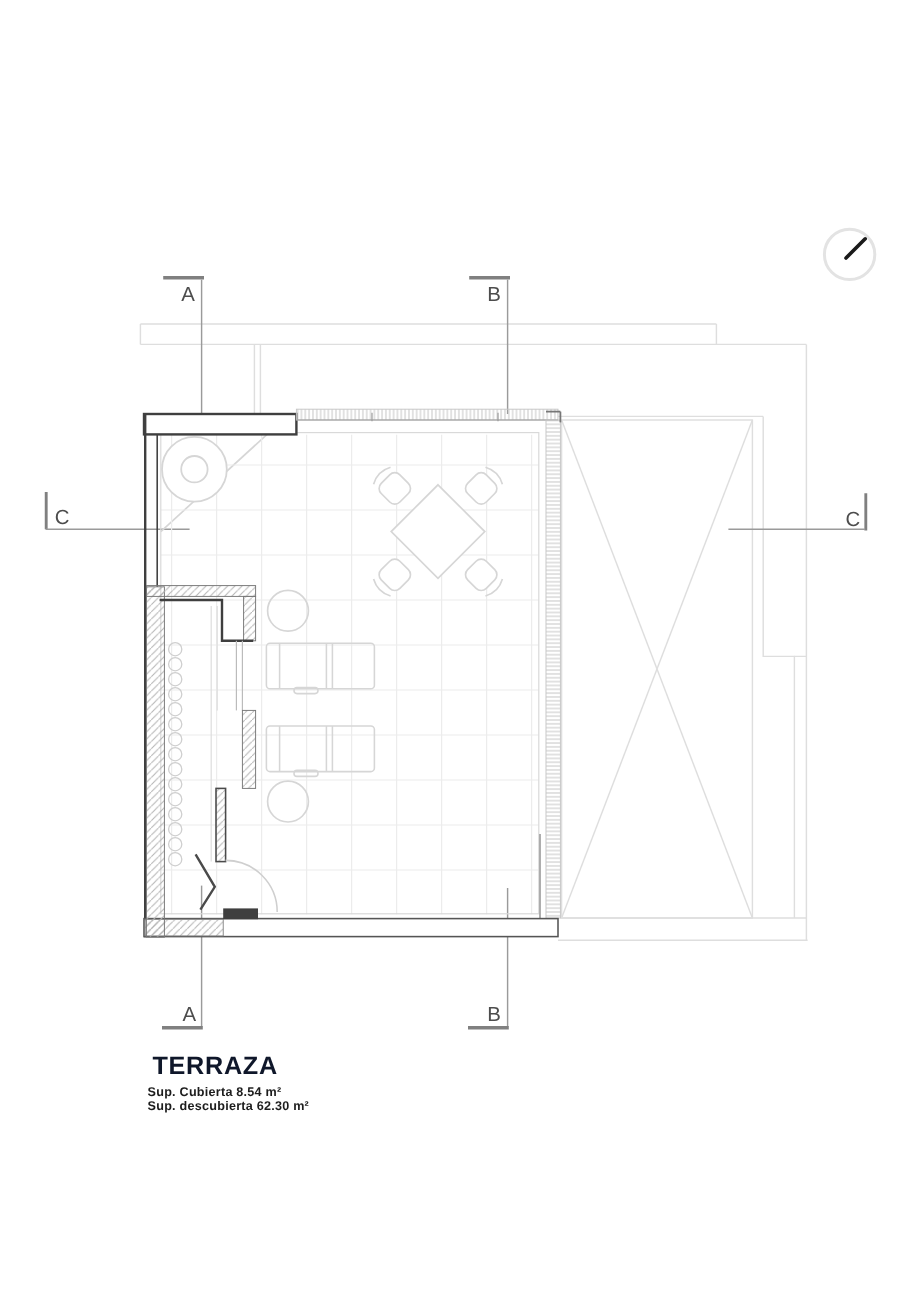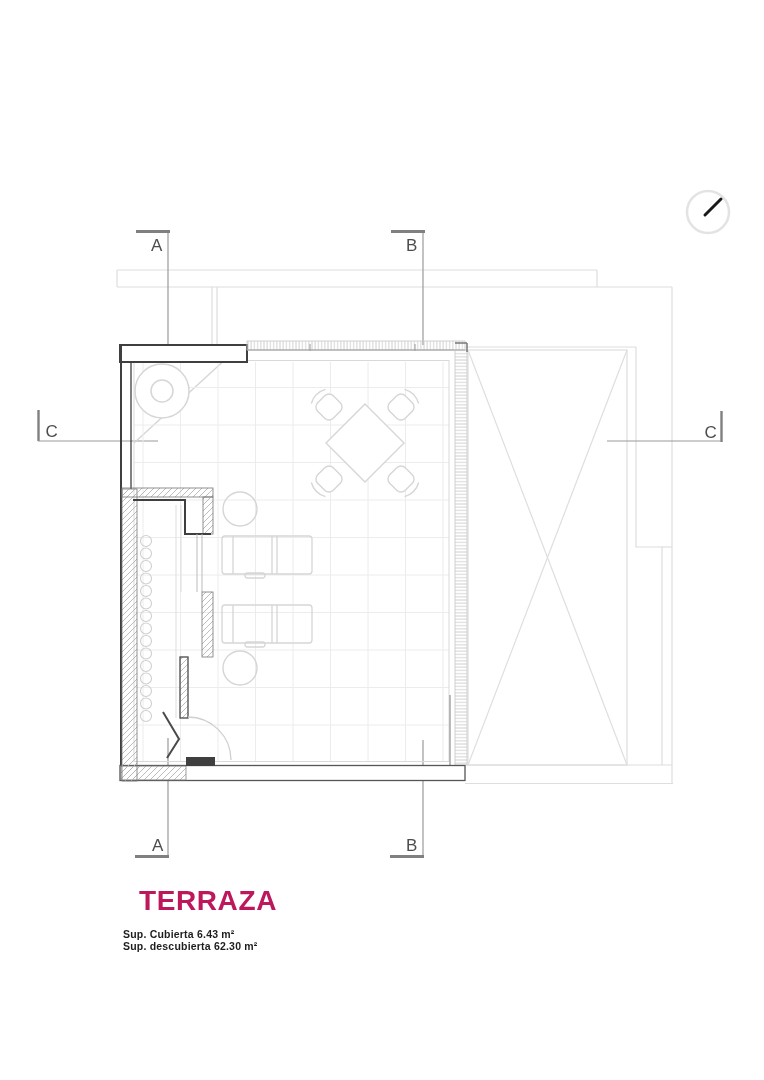--- a/index.html
+++ b/index.html
@@ -3,22 +3,22 @@
 <meta charset="utf-8">
 <style>
   html,body{margin:0;padding:0;background:#ffffff;}
   body{width:764px;height:1080px;position:relative;overflow:hidden;
        font-family:"Liberation Sans", sans-serif;}
   .canvas{position:absolute;inset:0;background:#fff;}
   svg.plan{position:absolute;left:0;top:0;}
   .marker-label{position:absolute;transform:translate(-50%,-50%);
        font-size:17px;color:#4d4d4d;font-weight:400;letter-spacing:.5px;}
   .title-block{position:absolute;left:123px;top:874px;color:#161616;}
-  .title-block h1{margin:16px;font-size:28px;font-weight:bold;letter-spacing:.6px;
-       color:#be185d;line-height:22px;}
+  .title-block h1{margin:4px;font-size:21px;font-weight:bold;letter-spacing:.6px;
+       color:#0f172a;line-height:22px;}
   .title-block .area-line{font-size:10.5px;font-weight:bold;color:#1d1d1d;
        line-height:12px;letter-spacing:.2px;}
   .north{position:absolute;left:684px;top:188px;width:48px;height:48px;}
 </style>
 </head>
 <body>
 
 <div class="canvas">
 
   <svg class="plan" width="764" height="1080" viewBox="0 0 764 1080">
@@ -217,17 +217,17 @@
 
   <div class="north">
     <svg width="48" height="48" viewBox="0 0 48 48">
       <circle cx="24" cy="24" r="21" fill="none" stroke="#e3e3e3" stroke-width="2.5"></circle>
       <line x1="21" y1="27" x2="37" y2="11" stroke="#1a1a1a" stroke-width="3" stroke-linecap="round"></line>
     </svg>
   </div>
 
   <div class="title-block">
     <h1>TERRAZA</h1>
-    <div class="area-line">Sup. Cubierta 6.43 m²</div>
+    <div class="area-line">Sup. Cubierta 8.54 m²</div>
     <div class="area-line">Sup. descubierta 62.30 m²</div>
   </div>
 
 </div>
 
 </body></html>

